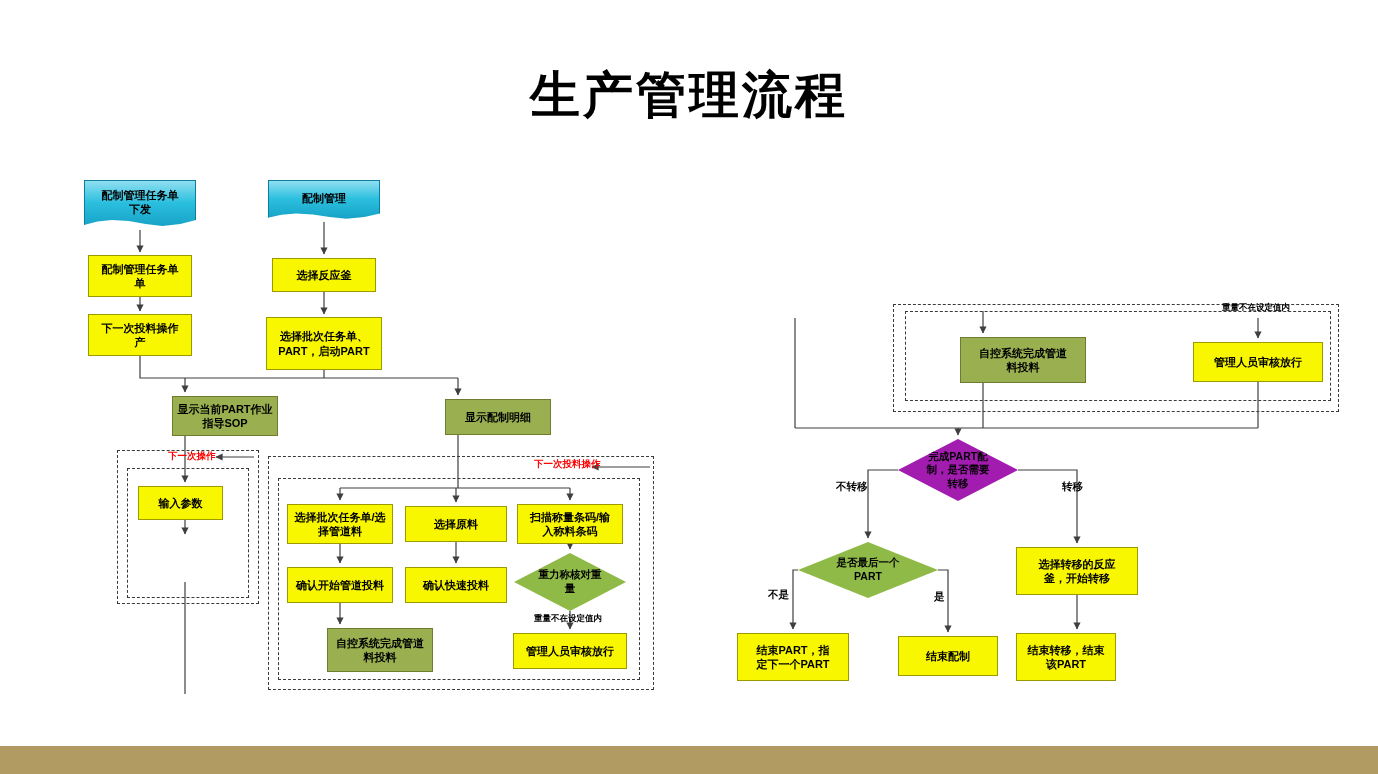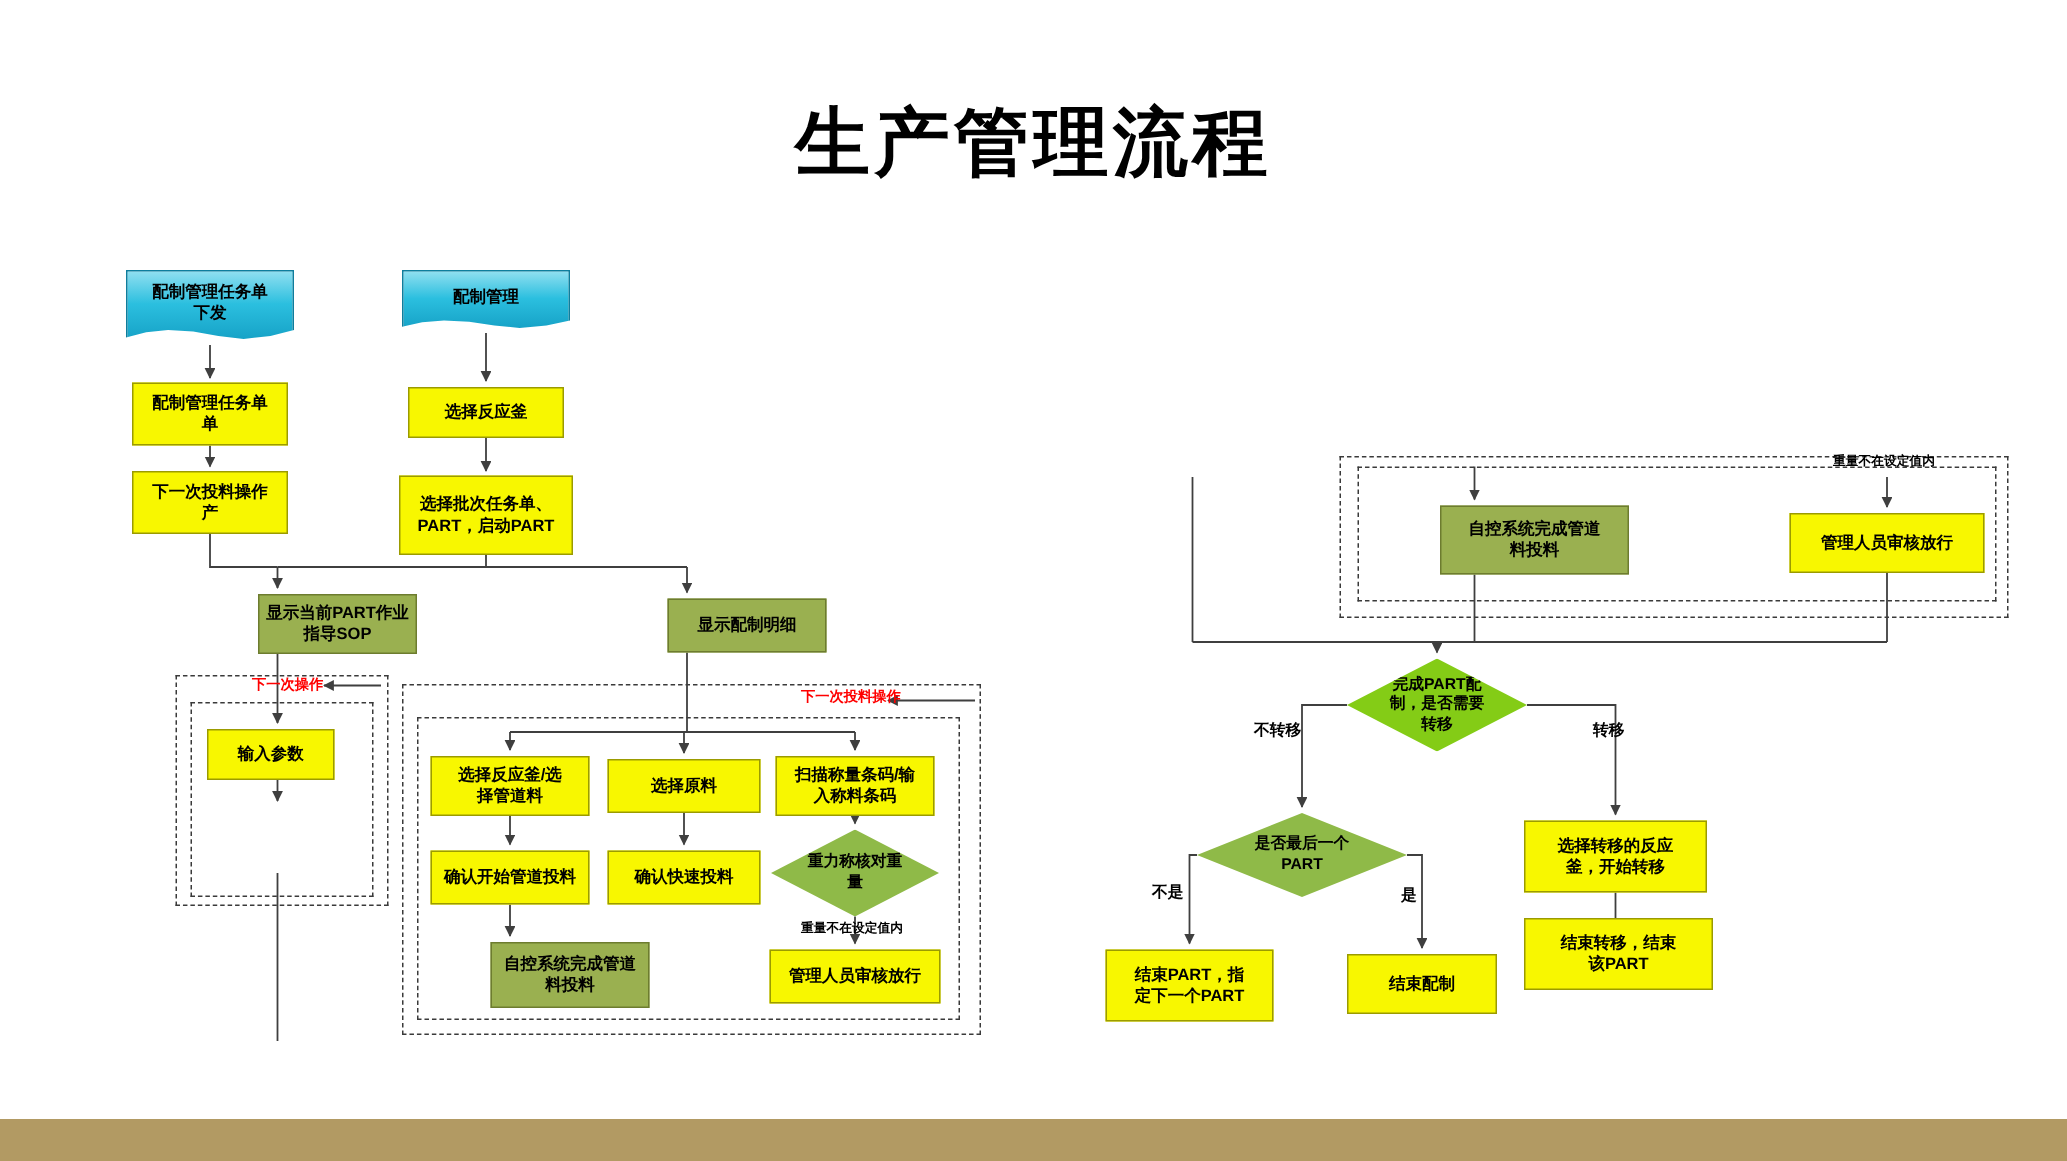--- a/index.html
+++ b/index.html
@@ -19,21 +19,21 @@
 
   .node{position:absolute;z-index:3;display:flex;align-items:center;justify-content:center;
     text-align:center;font-weight:700;font-size:11px;line-height:1.3;color:#000;
     white-space:pre-line;box-sizing:border-box;padding:2px;}
   .flag{background:linear-gradient(#8fdff0 0%,#2bbfdf 45%,#149fc4 100%);
     border:1px solid #0e7e9d;
     clip-path:polygon(0% 0%,100% 0%,100% 80%,86% 88%,70% 92%,55% 88%,40% 82%,25% 80%,12% 83%,0% 90%);}
   .ybox{background:#f8f700;border:1px solid #9b9b00;}
   .gbox{background:#9ab050;border:1px solid #6d7c2f;margin-left:40px;}
   .diamond{clip-path:polygon(50% 0%,100% 50%,50% 100%,0% 50%);font-size:10.5px;}
-  .d-pink{background:#84cc16;}
+  .d-pink{background:#a21caf;}
   .d-green{background:#8fba48;}
 
   .rlabel{position:absolute;z-index:4;color:#ff0000;font-size:9.5px;font-weight:700;white-space:nowrap;}
   .slabel{position:absolute;z-index:4;color:#000;font-size:8.5px;font-weight:700;white-space:nowrap;}
   .blabel{position:absolute;z-index:4;color:#000;font-size:10.5px;font-weight:700;white-space:nowrap;}
 </style>
 </head>
 <body>
 
 <div class="canvas">
@@ -106,21 +106,21 @@
   <div class="node ybox" style="left:266px;top:317px;width:116px;height:53px;">选择批次任务单、
 PART，启动PART</div>
   <div class="node gbox" style="left:132px;top:396px;width:106px;height:40px;">显示当前PART作业
 指导SOP</div>
   <div class="node gbox" style="left:405px;top:399px;width:106px;height:36px;">显示配制明细</div>
 
   <div class="rlabel" style="left:168px;top:450px;">下一次操作</div>
   <div class="node ybox" style="left:138px;top:486px;width:85px;height:34px;">输入参数</div>
 
   <div class="rlabel" style="left:534px;top:458px;">下一次投料操作</div>
-  <div class="node ybox" style="left:287px;top:504px;width:106px;height:40px;">选择反应釜/选
+  <div class="node ybox" style="left:287px;top:504px;width:106px;height:40px;">选择批次任务单/选
 择管道料</div>
   <div class="node ybox" style="left:405px;top:506px;width:102px;height:36px;">选择原料</div>
   <div class="node ybox" style="left:517px;top:504px;width:106px;height:40px;">扫描称量条码/输
 入称料条码</div>
   <div class="node ybox" style="left:287px;top:567px;width:106px;height:36px;">确认开始管道投料</div>
   <div class="node ybox" style="left:405px;top:567px;width:102px;height:36px;">确认快速投料</div>
   <div class="node diamond d-green" style="left:514px;top:553px;width:112px;height:58px;">重力称核对重
 量</div>
   <div class="slabel" style="left:534px;top:613px;">重量不在设定值内</div>
   <div class="node ybox" style="left:513px;top:633px;width:114px;height:36px;">管理人员审核放行</div>
@@ -141,17 +141,17 @@
   <div class="node diamond d-green" style="left:798px;top:542px;width:140px;height:56px;">是否最后一个
 PART</div>
   <div class="blabel" style="left:768px;top:588px;">不是</div>
   <div class="blabel" style="left:934px;top:590px;">是</div>
 
   <div class="node ybox" style="left:737px;top:633px;width:112px;height:48px;">结束PART，指
 定下一个PART</div>
   <div class="node ybox" style="left:898px;top:636px;width:100px;height:40px;">结束配制</div>
   <div class="node ybox" style="left:1016px;top:547px;width:122px;height:48px;">选择转移的反应
 釜，开始转移</div>
-  <div class="node ybox" style="left:1016px;top:612px;width:126px;height:48px;">结束转移，结束
+  <div class="node ybox" style="left:1016px;top:633px;width:100px;height:48px;">结束转移，结束
 该PART</div>
 
   <div class="footer-bar"></div>
 </div>
 
 </body></html>

